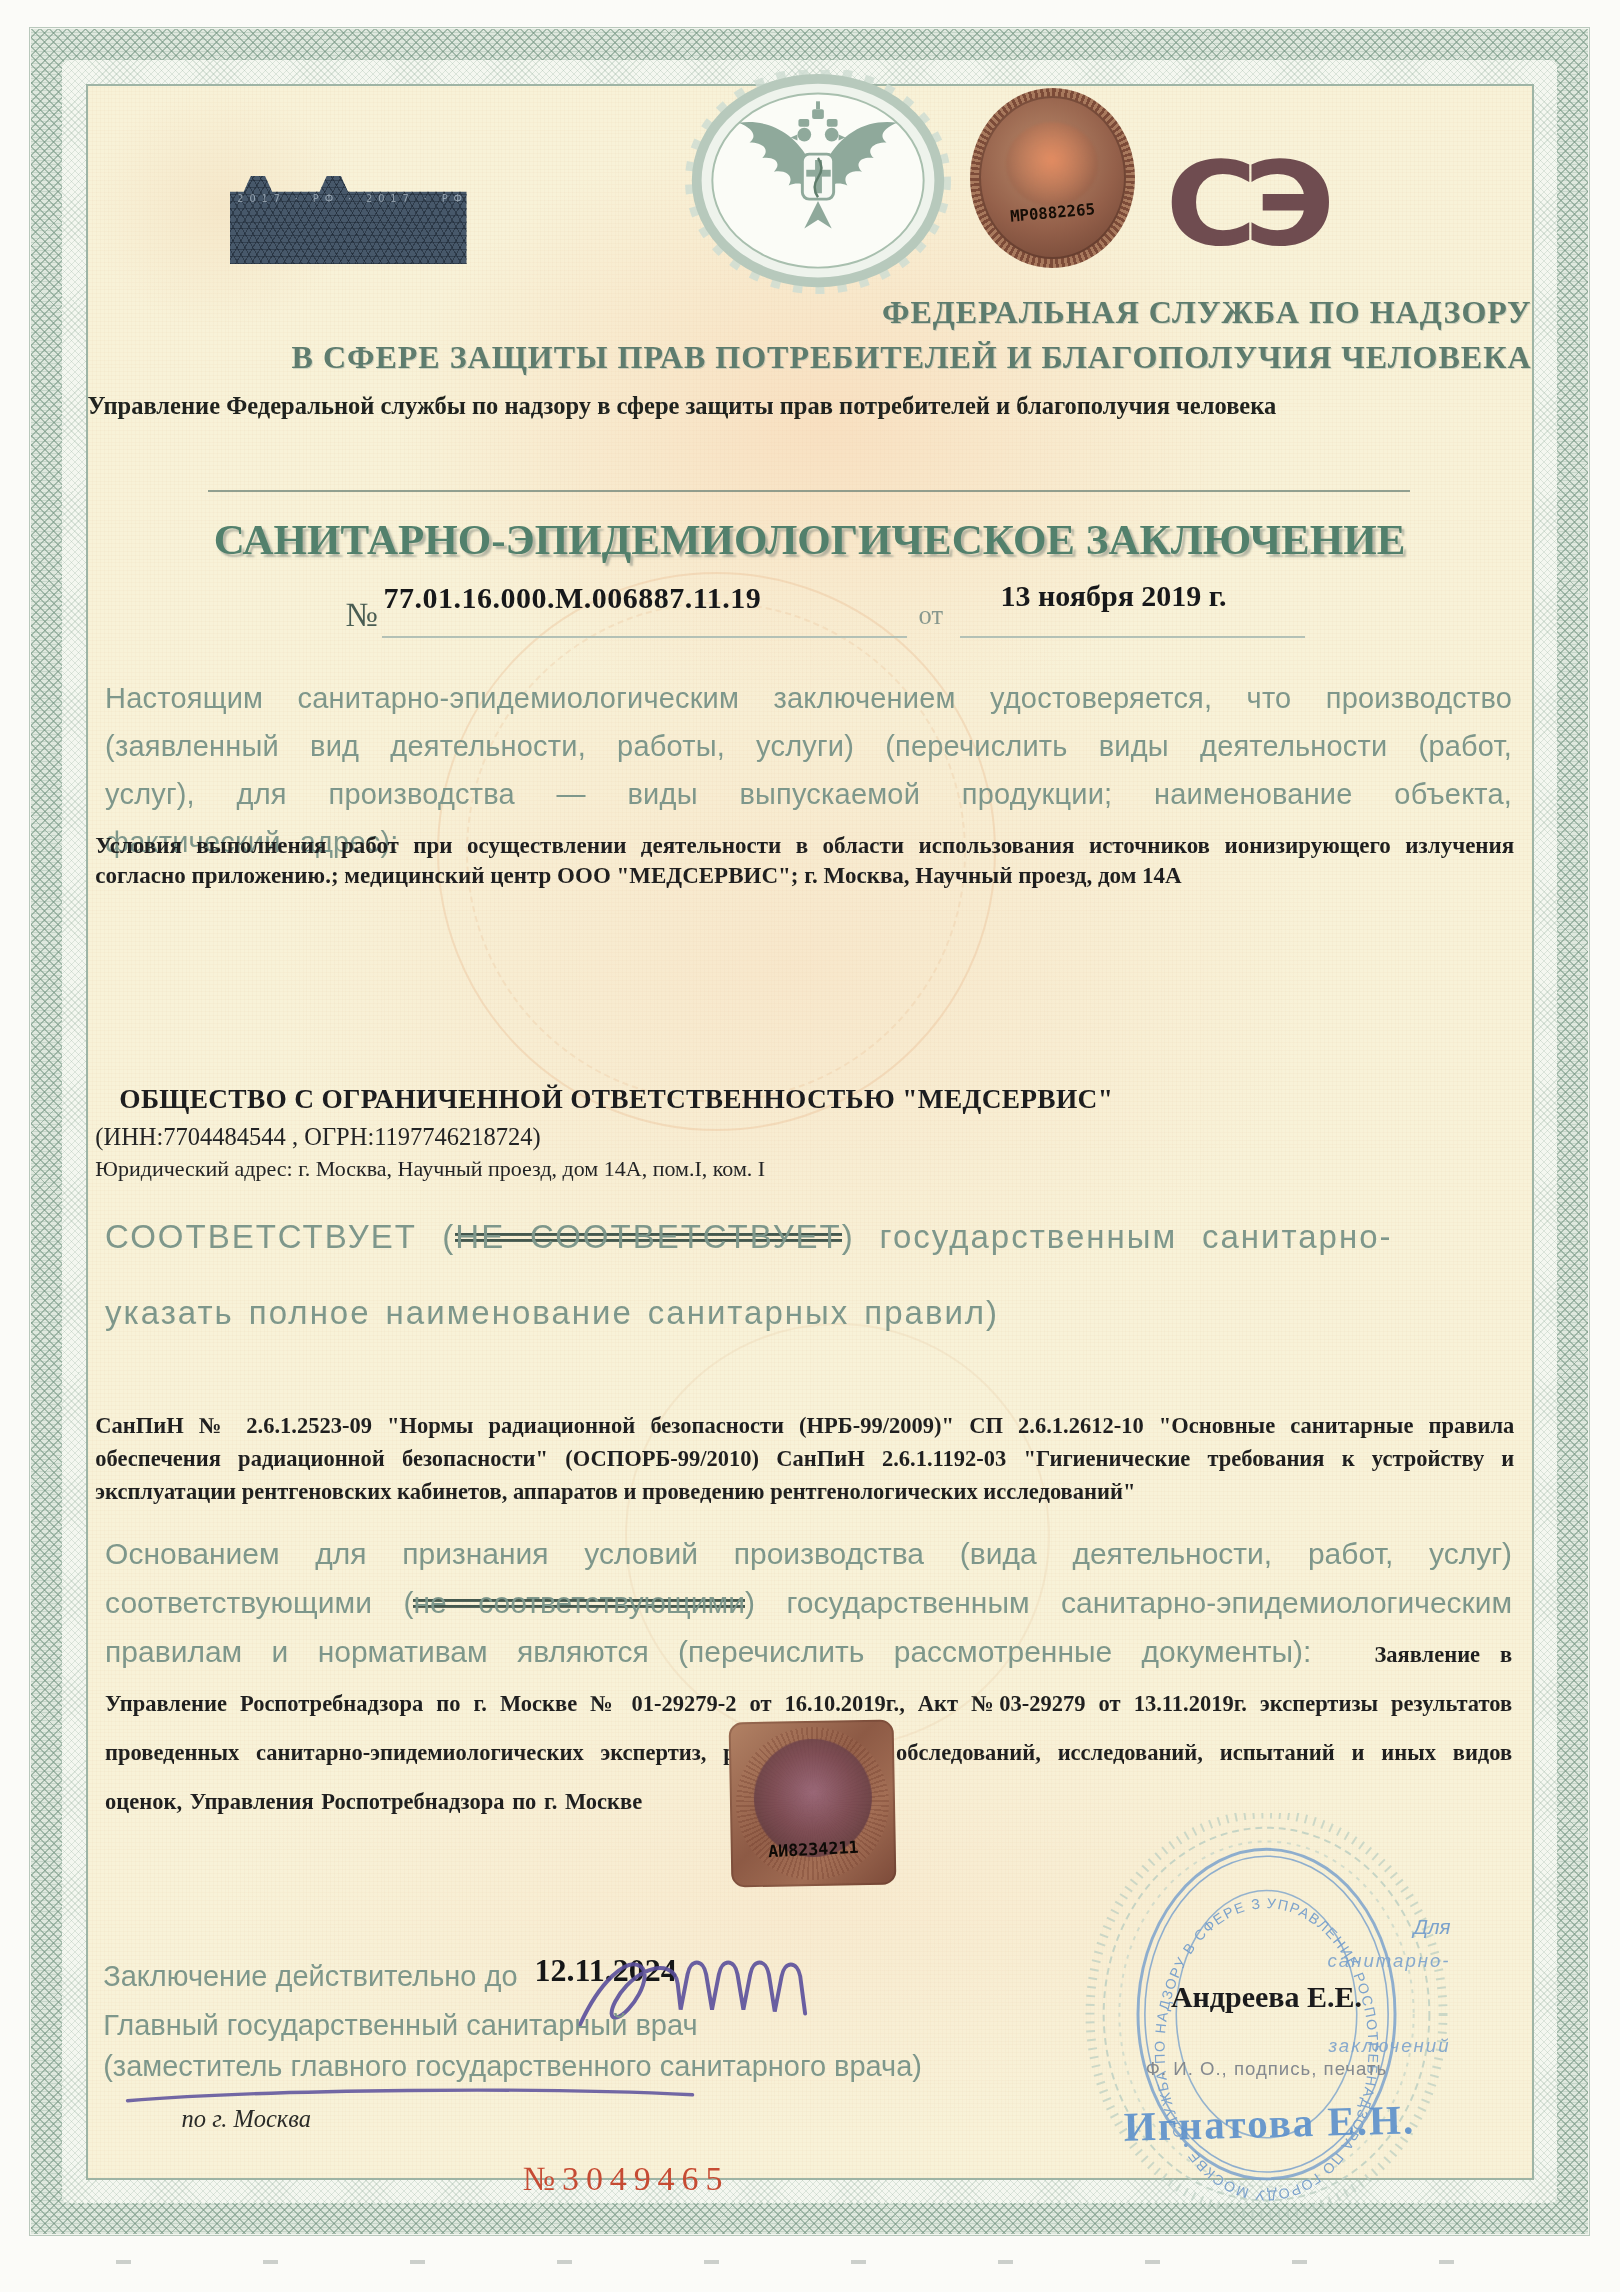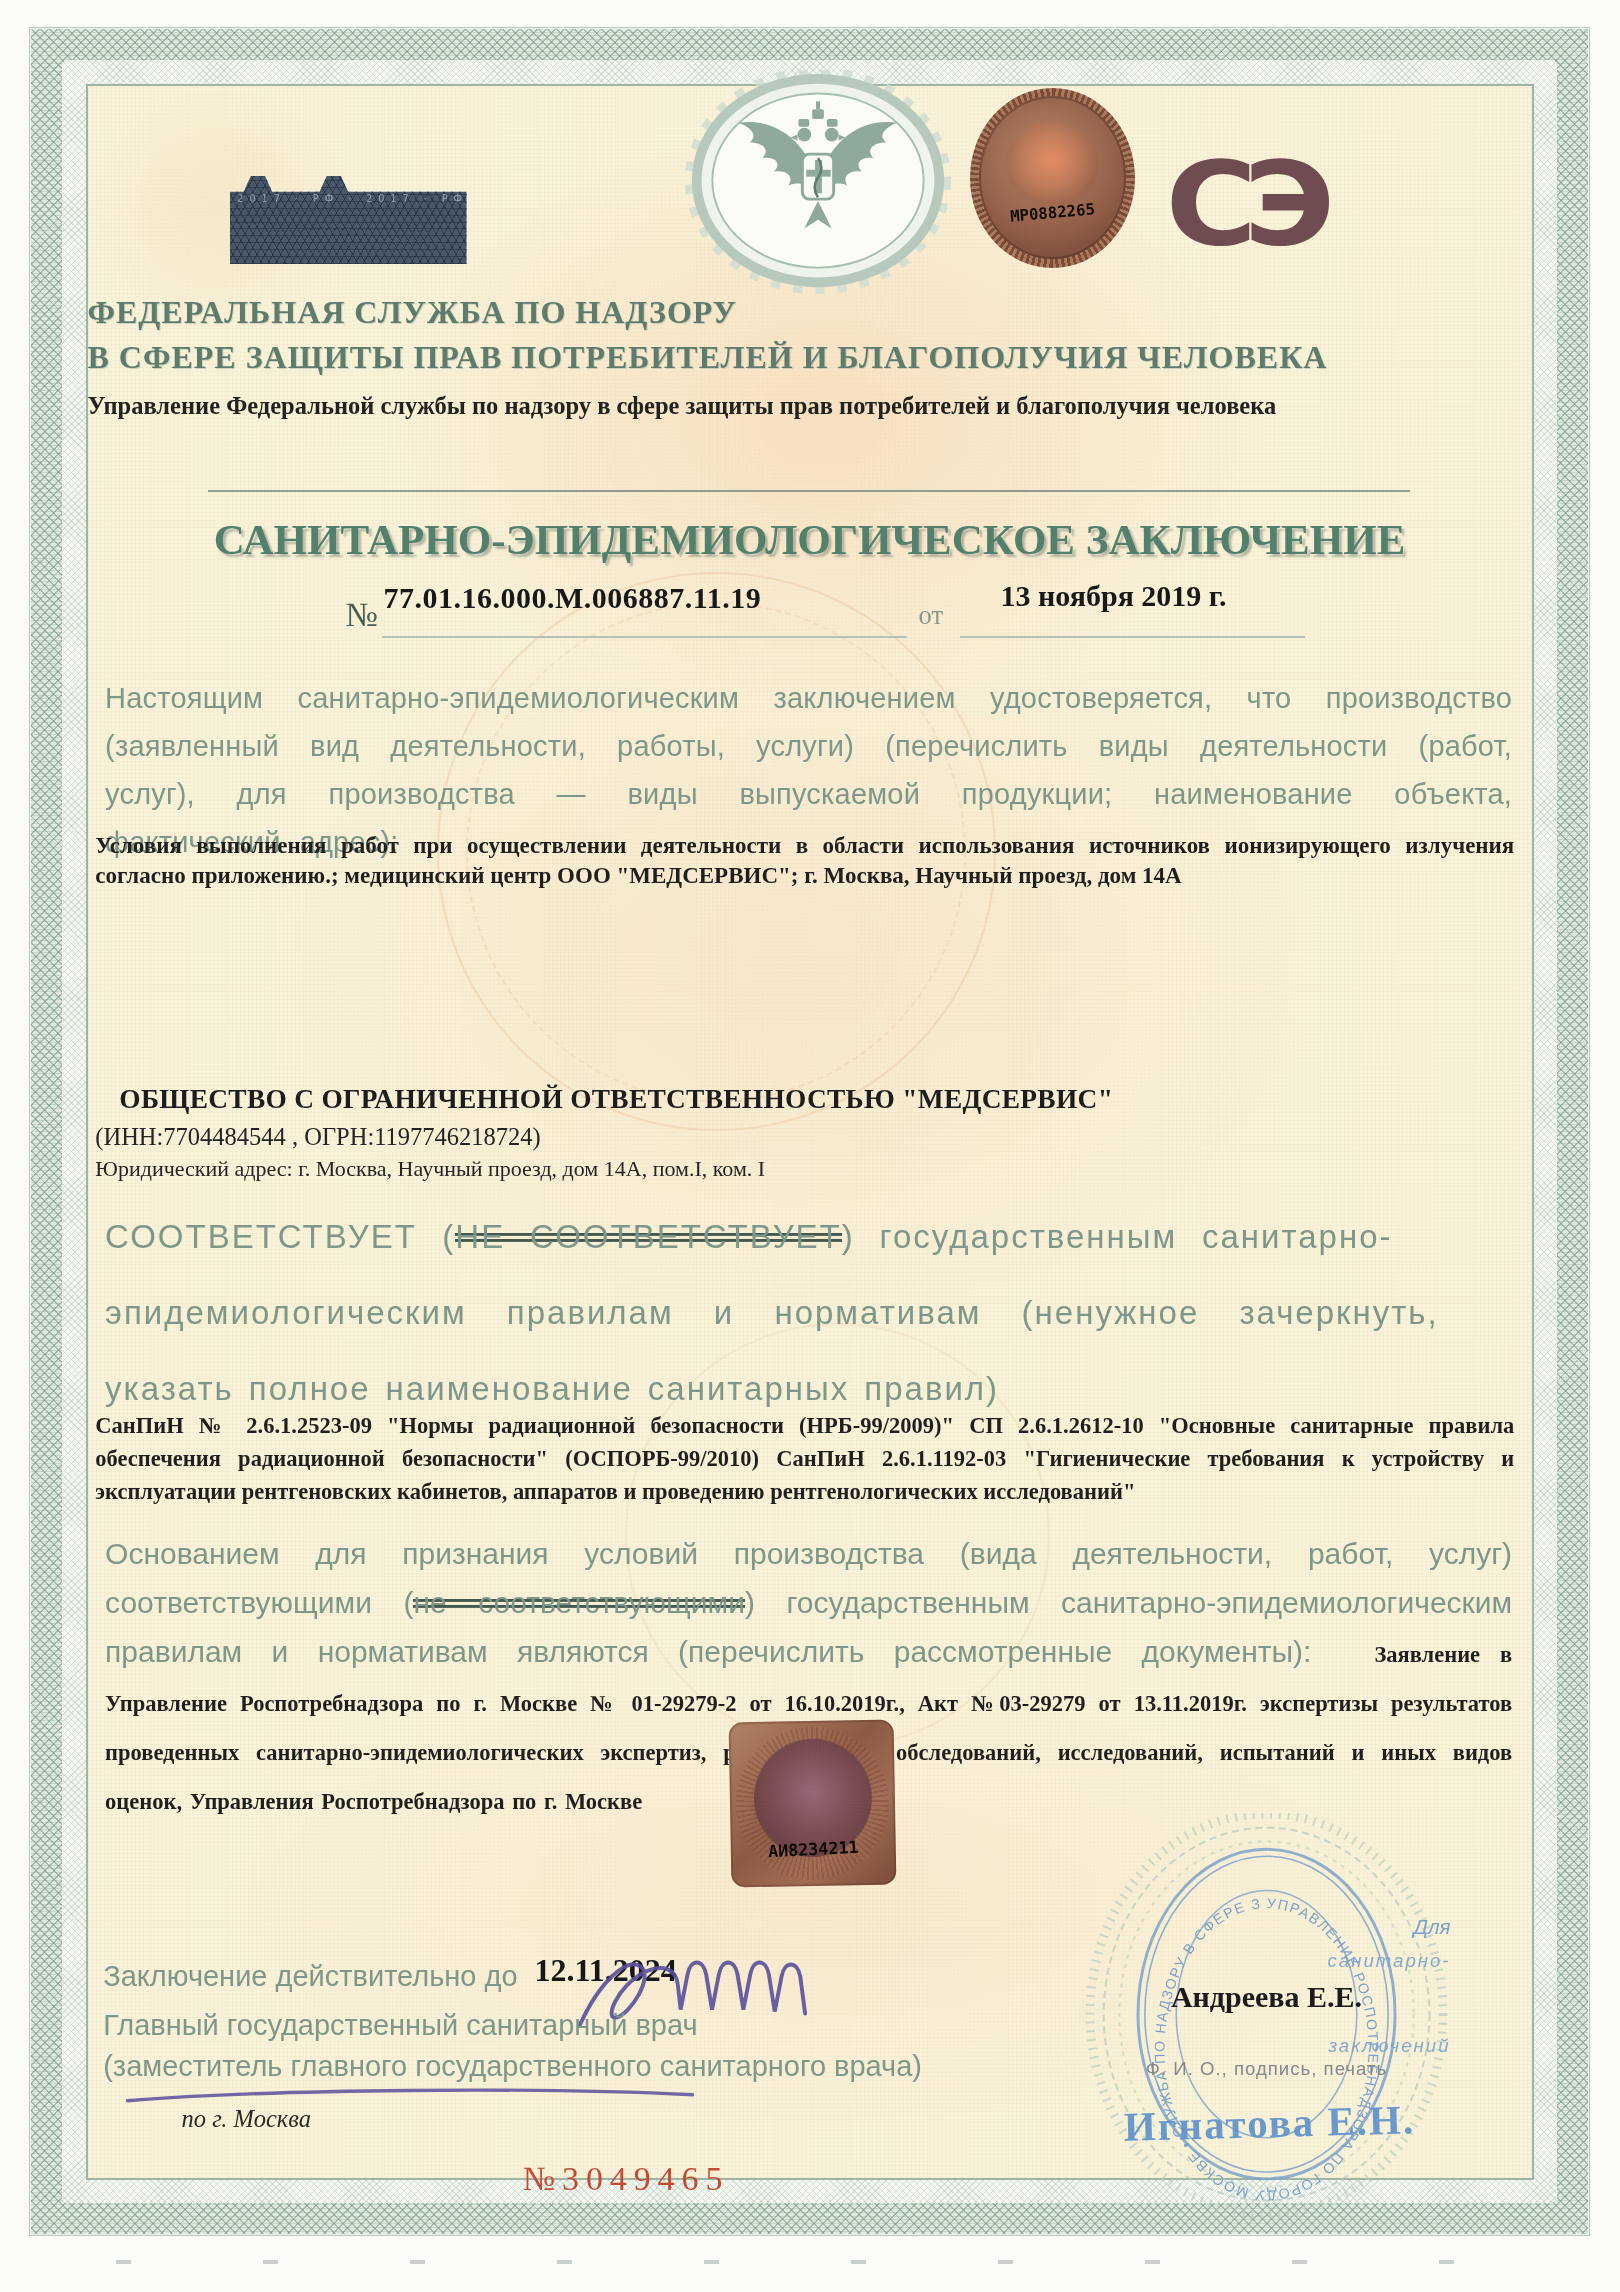--- a/index.html
+++ b/index.html
@@ -81,21 +81,21 @@
     position:absolute;left:0;right:0;bottom:37px;text-align:center;
     font-family:"DejaVu Sans Mono",monospace;font-weight:bold;font-size:15.7px;color:#140d06;
     transform:rotate(-5deg);letter-spacing:0;
   }
   .se-logo{
     position:absolute;left:1078px;top:55px;width:235px;
     font-family:"DejaVu Sans",sans-serif;font-weight:bold;font-size:125px;line-height:1;
     color:#6f4c50;letter-spacing:-13.7px;transform:scaleY(.92);
   }
   
-  .hdr{position:absolute;left:0;width:100%;text-align:left;color:#5e7c6e;font-weight:bold;}
+  .hdr{position:absolute;left:0;width:100%;text-align:right;color:#5e7c6e;font-weight:bold;}
   .hdr-1{top:208px;font-size:32px;letter-spacing:1px;text-shadow:1px 1px 0 rgba(150,165,155,.4);}
   .hdr-2{top:253px;font-size:32px;letter-spacing:1px;text-shadow:1px 1px 0 rgba(150,165,155,.4);}
   .auth-1{position:absolute;left:0;width:100%;text-align:left;top:306px;font-size:24.5px;font-weight:bold;color:#20231f;}
   .auth-2{position:absolute;left:0;width:100%;text-align:center;top:339px;font-size:24.5px;font-weight:bold;color:#20231f;}
   .rule-line{position:absolute;left:120px;top:404px;width:1202px;height:2px;background:#6f8478;opacity:.75;}
   .rule-cap{position:absolute;left:0;width:100%;top:410px;text-align:center;font-size:15.7px;color:#7e938a;}
   .doc-title{
     position:absolute;left:0;width:100%;top:429px;text-align:center;
     font-size:43px;font-weight:bold;color:#52806c;letter-spacing:0;
     text-shadow:2.9px 2.9px 2px rgba(120,130,120,.5);
@@ -276,21 +276,20 @@
 
       <div class="green-sans p-intro">Настоящим санитарно-эпидемиологическим заключением удостоверяется, что производство (заявленный вид деятельности, работы, услуги) (перечислить виды деятельности (работ, услуг), для производства — виды выпускаемой продукции; наименование объекта, фактический адрес):</div>
       <div class="p-intro-black">Условия выполнения работ при осуществлении деятельности в области использования источников ионизирующего излучения согласно приложению.; медицинский центр ООО "МЕДСЕРВИС"; г. Москва, Научный проезд, дом 14А</div>
 
       <div class="applicant-name">ОБЩЕСТВО С ОГРАНИЧЕННОЙ ОТВЕТСТВЕННОСТЬЮ "МЕДСЕРВИС"</div>
       <div class="applicant-ids">(ИНН:7704484544 , ОГРН:1197746218724)</div>
       <div class="applicant-addr">Юридический адрес: г. Москва, Научный проезд, дом 14А, пом.I, ком. I</div>
 
       <div class="c-block green-sans">
         <div class="c-line c-line1"><span>СООТВЕТСТВУЕТ</span><span class="gapL">(</span><span class="strike">НЕ СООТВЕТСТВУЕТ</span><span>) государственным санитарно-</span></div>
-        <div class="c-line c-line2">эпидемиологическим правилам и нормативам (ненужное зачеркнуть,</div>
         <div class="c-line c-line3">указать полное наименование санитарных правил)</div>
       </div>
       <div class="p-rules">СанПиН № 2.6.1.2523-09 "Нормы радиационной безопасности (НРБ-99/2009)" СП 2.6.1.2612-10 "Основные санитарные правила обеспечения радиационной безопасности" (ОСПОРБ-99/2010) СанПиН 2.6.1.1192-03 "Гигиенические требования к устройству и эксплуатации рентгеновских кабинетов, аппаратов и проведению рентгенологических исследований"</div>
 
       <div class="green-sans p-basis"><span>Основанием для признания условий производства (вида деятельности, работ, услуг) соответствующими (</span><span class="strike">не соответствующими</span><span>) государственным санитарно-эпидемиологическим правилам и нормативам являются (перечислить рассмотренные документы):</span><span class="docs-indent"></span><span class="docs">Заявление в Управление Роспотребнадзора по г. Москве № 01-29279-2 от 16.10.2019г., Акт №03-29279 от 13.11.2019г. экспертизы результатов проведенных санитарно-эпидемиологических экспертиз, расследований, обследований, исследований, испытаний и иных видов оценок, Управления Роспотребнадзора по г. Москве</span></div>
 
       <div class="sq-holo">
         <div class="burst"></div>
         <div class="core"></div>
         <div class="sq-num">АИ8234211</div>

